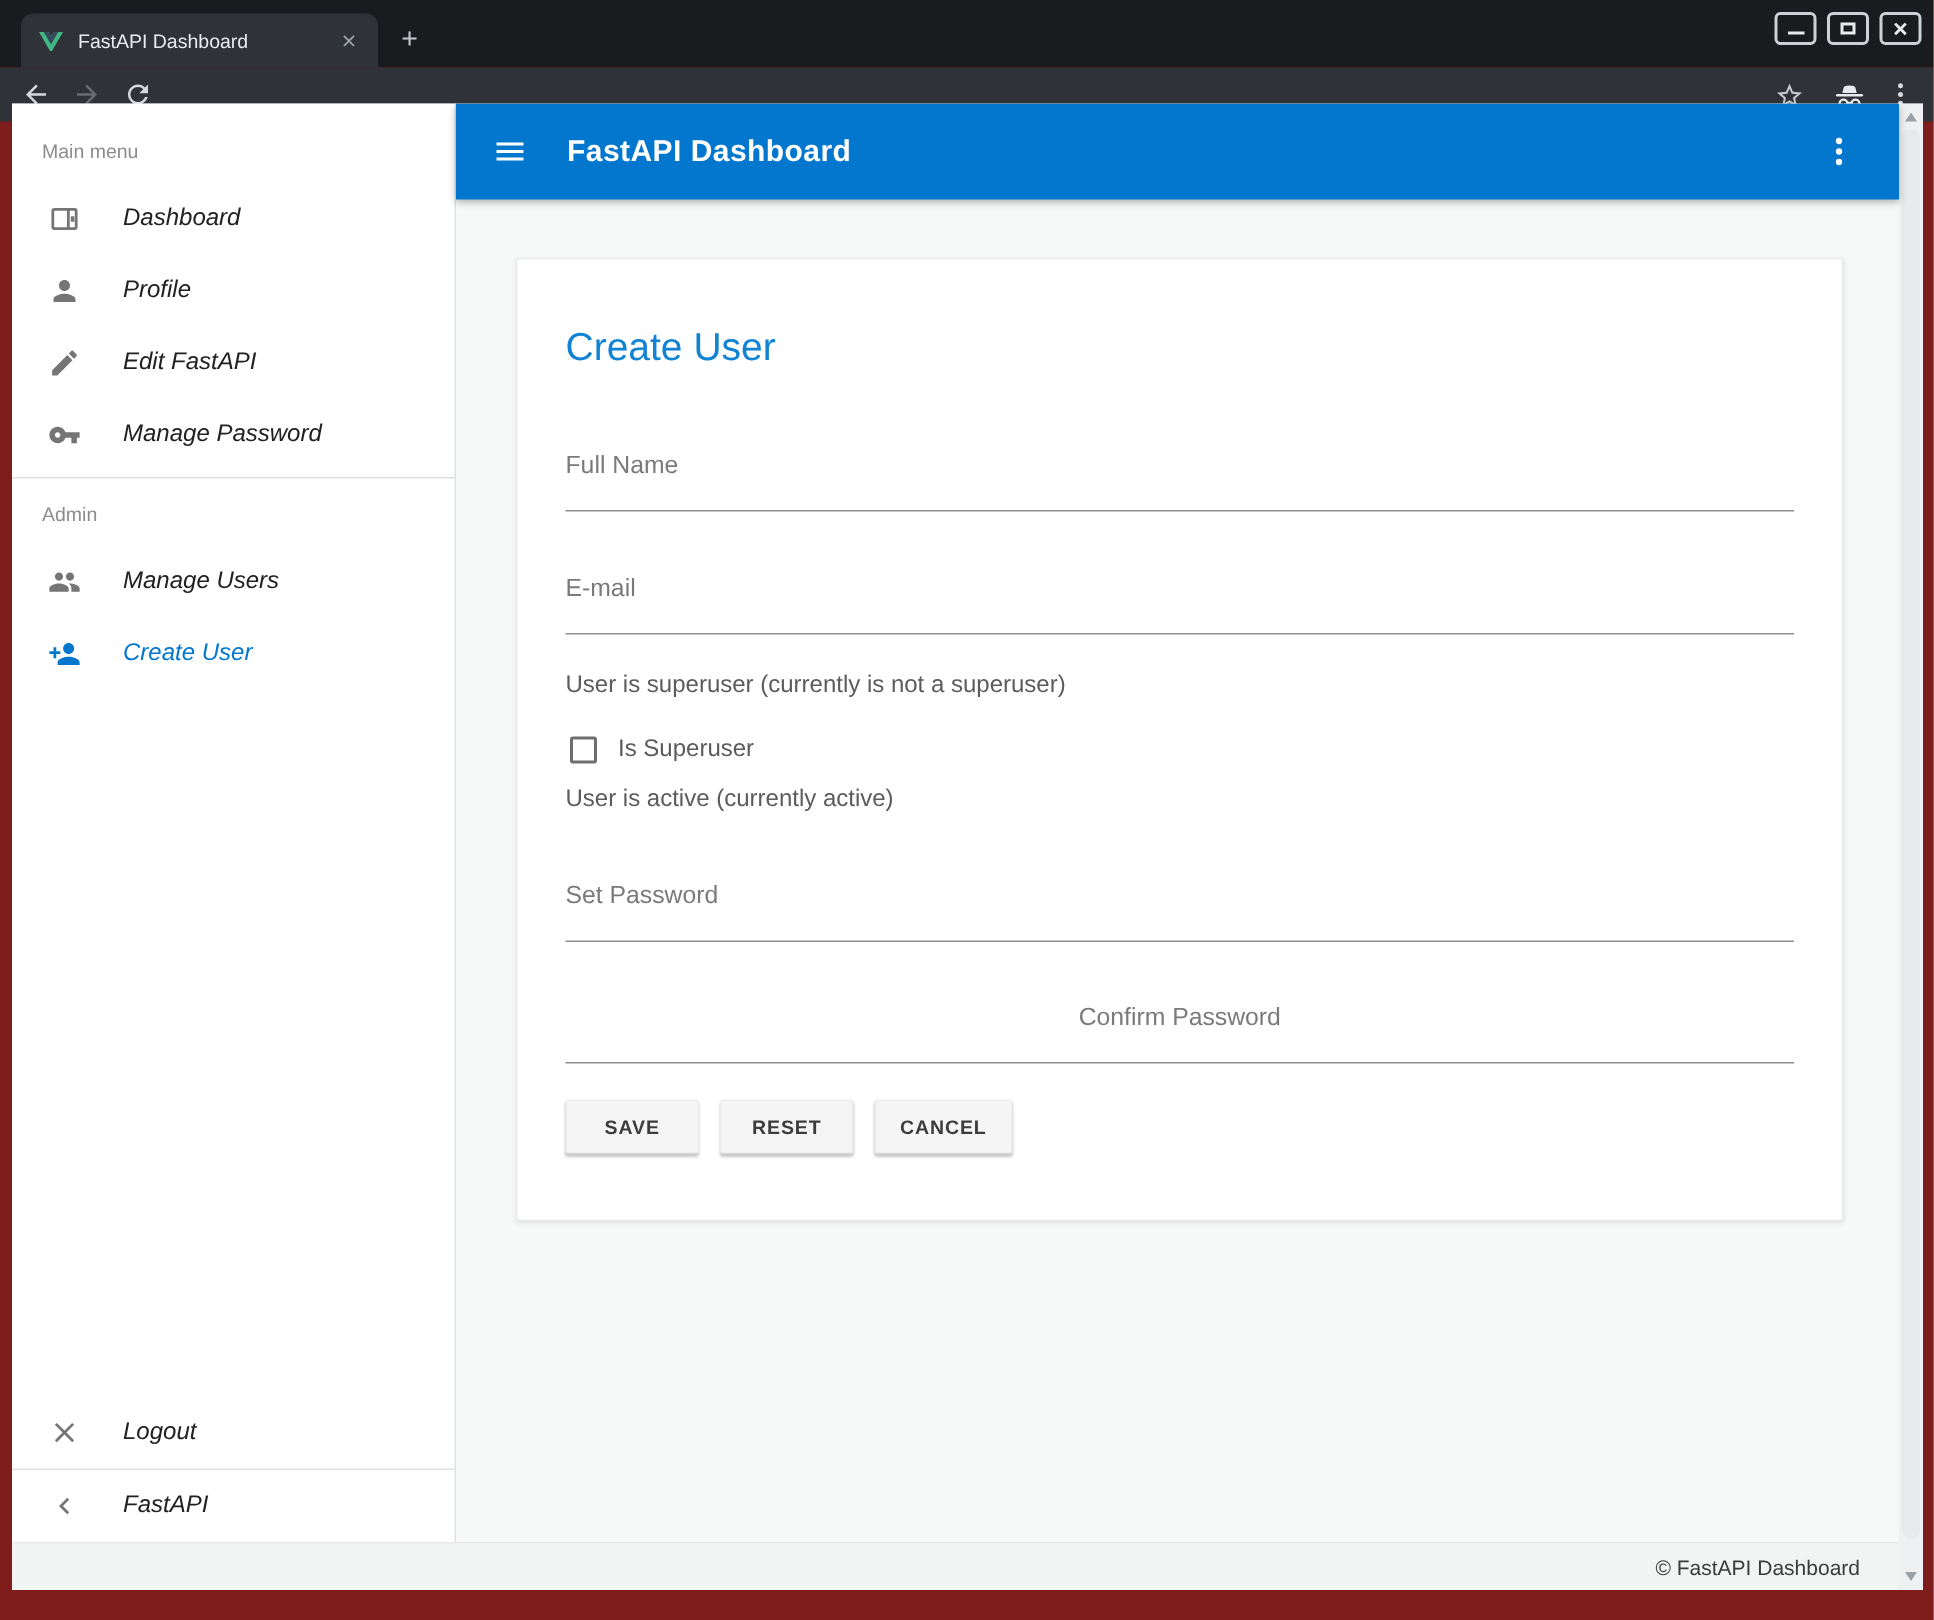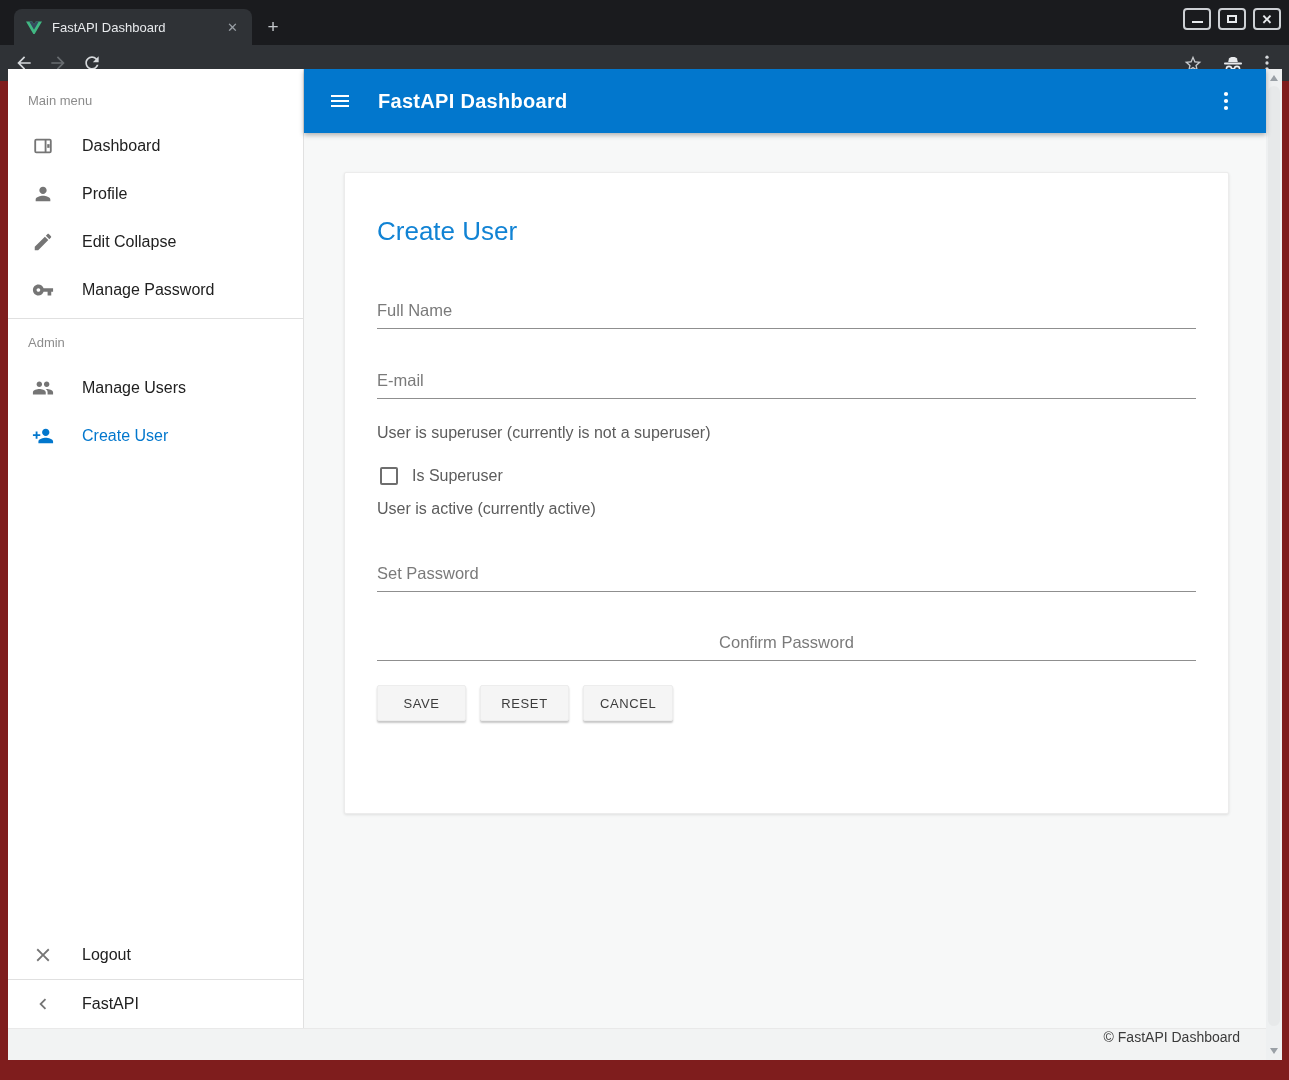--- a/index.html
+++ b/index.html
@@ -31,50 +31,50 @@
   .url-text{margin-left:10px;font-size:14px;color:#9aa0a6;white-space:nowrap;}
   .url-text b{color:#e8eaed;font-weight:normal;}
 
   
   .page{position:absolute;left:8px;top:69px;width:1274px;height:991px;background:var(--page-bg);overflow:hidden;}
 
   
   .sidebar{position:absolute;left:0;top:0;width:296px;height:959px;background:#fff;border-right:1px solid #e1e1e1;}
   .side-header{margin:24px 0 0 20px;font-size:13px;color:#8c8c8c;}
   .side-item{display:flex;align-items:center;height:48px;padding-left:24px;cursor:pointer;}
-  .side-item .lbl{margin-left:28px;font-size:16px;color:#212121;}
+  .side-item .lbl{margin-left:28px;font-size:16px;color:#212121;font-style:italic;}
   .side-item.active .lbl{color:var(--primary);}
   .divider{height:1px;background:#e0e0e0;margin:4px 0;}
   .side-bottom{position:absolute;left:0;bottom:0;width:100%;}
 
   
   .appbar{position:absolute;left:296px;top:0;width:962px;height:64px;background:var(--primary);box-shadow:0 2px 5px rgba(0,0,0,.3);display:flex;align-items:center;z-index:3;}
   .appbar-title{margin-left:26px;color:#fff;font-size:20px;font-weight:bold;letter-spacing:.3px;}
   .hamburger{margin-left:24px;width:24px;height:24px;}
   .appbar-kebab{position:absolute;right:28px;top:20px;width:24px;height:24px;}
 
   
   .card{position:absolute;left:336px;top:103px;width:885px;height:642px;background:#fff;border:1px solid #ececec;border-radius:2px;box-shadow:0 1px 3px rgba(0,0,0,.10);padding:0 32px;}
   .form-title{margin-top:42px;font-size:26px;line-height:32px;font-weight:400;color:#1183d4;}
-  .tfield{display:block;width:100%;margin-top:42px;border:none;outline:none;background:transparent;border-bottom:1px solid #8f8f8f;font-family:"Liberation Sans",sans-serif;font-size:16.5px;color:#333;padding:0 0 8px 0;}
+  .tfield{display:block;width:100%;margin-top:42px;border:none;outline:none;background:transparent;border-bottom:1px solid #8f8f8f;font-family:"Liberation Sans",sans-serif;font-size:16.5px;color:#333;padding:0 0 20px 0;}
   .tfield::placeholder{color:#7a7a7a;opacity:1;}
   .tfield.first{margin-top:54px;}
   .tfield.pw1{margin-top:46px;}
   .tfield.pw2{margin-top:41px;text-align:center;}
   .hint{margin-top:25px;font-size:16px;color:#5c5c5c;}
   .hint.second{margin-top:12px;}
   .checkrow{display:flex;align-items:center;height:24px;margin-top:22px;padding-left:3px;cursor:pointer;}
   .cbox{width:18px;height:18px;border:2px solid #6e6e6e;border-radius:2px;background:#fff;flex:0 0 auto;}
   .cbox.checked{border:none;background:#64b5f6;display:flex;align-items:center;justify-content:center;}
   .checkrow .lbl{margin-left:14px;font-size:16px;color:#5c5c5c;}
   .btnrow{display:flex;gap:14px;margin-top:24px;}
-  .mbtn{min-width:89px;height:36px;padding:0 16px;background:#f5f5f5;border:1px solid #ededed;border-radius:2px;box-shadow:0 2px 2px rgba(0,0,0,.22);font-family:"Liberation Sans",sans-serif;font-size:13px;font-weight:normal;letter-spacing:.6px;color:#3c3c3c;cursor:pointer;}
-
-  
-  .footer{position:absolute;left:0;bottom:0;width:1258px;height:32px;background:#f2f3f3;border-top:1px solid #e9e9e9;display:flex;justify-content:flex-end;padding-right:26px;font-size:14px;color:#3b3b3b;}
+  .mbtn{min-width:89px;height:36px;padding:0 16px;background:#f5f5f5;border:1px solid #ededed;border-radius:2px;box-shadow:0 2px 2px rgba(0,0,0,.22);font-family:"Liberation Sans",sans-serif;font-size:13px;font-weight:bold;letter-spacing:.6px;color:#3c3c3c;cursor:pointer;}
+
+  
+  .footer{position:absolute;left:0;bottom:0;width:1258px;height:32px;background:#f2f3f3;border-top:1px solid #e9e9e9;display:flex;align-items:center;justify-content:flex-end;padding-right:26px;font-size:14px;color:#3b3b3b;}
   .scrollbar{position:absolute;right:0;top:0;width:16px;height:991px;background:#eef0f1;}
   .sb-arrow{position:absolute;left:4px;width:0;height:0;border-left:4px solid transparent;border-right:4px solid transparent;}
   .sb-up{top:6px;border-bottom:6px solid #9aa0a6;}
   .sb-down{bottom:6px;border-top:6px solid #9aa0a6;}
   .sb-thumb{position:absolute;left:2px;top:17px;width:12px;height:940px;background:#e7e9ea;border-radius:6px;}
 
   svg{display:block;}
 </style>
 </head>
 <body>
@@ -159,21 +159,21 @@
         <svg width="22" height="22" viewBox="0 0 24 24">
           <path fill="#757575" d="M12 12c2.21 0 4-1.79 4-4s-1.79-4-4-4-4 1.79-4 4 1.79 4 4 4zm0 2c-2.67 0-8 1.34-8 4v2h16v-2c0-2.66-5.33-4-8-4z"></path>
         </svg>
         <span class="lbl">Profile</span>
       </div>
 
       <div class="side-item">
         <svg width="22" height="22" viewBox="0 0 24 24">
           <path fill="#757575" d="M3 17.25V21h3.75L17.81 9.94l-3.75-3.75L3 17.25zM20.71 7.04c.39-.39.39-1.02 0-1.41l-2.34-2.34c-.39-.39-1.02-.39-1.41 0l-1.83 1.83 3.75 3.75 1.83-1.83z"></path>
         </svg>
-        <span class="lbl">Edit Collapse</span>
+        <span class="lbl">Edit FastAPI</span>
       </div>
 
       <div class="side-item">
         <svg width="22" height="22" viewBox="0 0 24 24">
           <path fill="#757575" d="M12.65 10C11.83 7.67 9.61 6 7 6c-3.31 0-6 2.69-6 6s2.69 6 6 6c2.61 0 4.83-1.67 5.65-4H17v4h4v-4h2v-4H12.65zM7 14c-1.1 0-2-.9-2-2s.9-2 2-2 2 .9 2 2-.9 2-2 2z"></path>
         </svg>
         <span class="lbl">Manage Password</span>
       </div>
 
       <div class="divider"></div>

